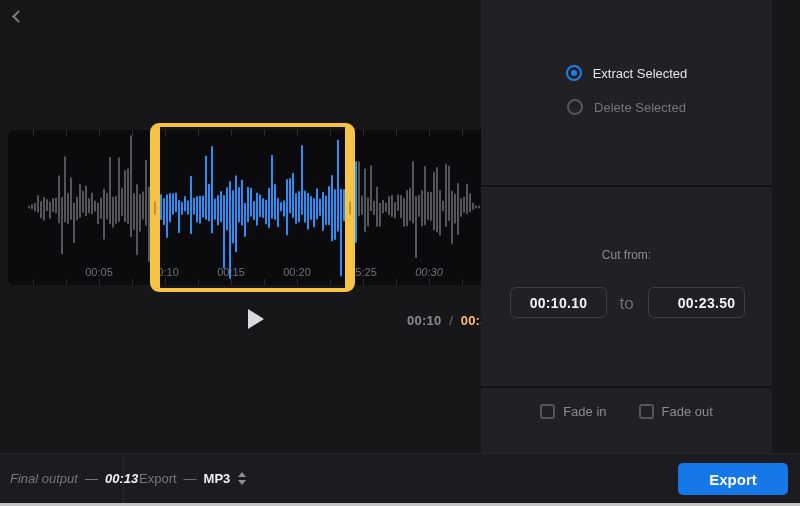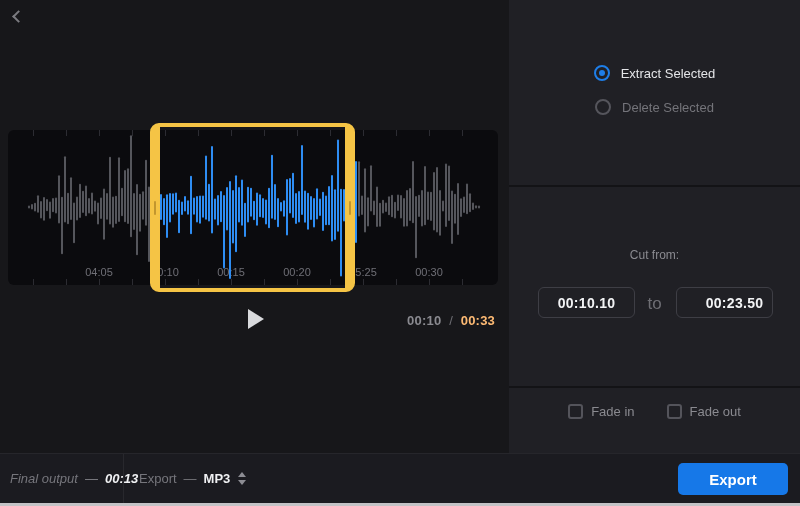--- a/index.html
+++ b/index.html
@@ -53,21 +53,21 @@
   }
 
   .time-readout {
     position:absolute; right:14px; top:313px; font-size:13px; letter-spacing:.2px;
   }
   .time-readout .cur { color:#8a8a90; font-weight:bold; }
   .time-readout .sep { color:#6d6d73; padding:0 4px; }
   .time-readout .tot { color:#fdba74; font-weight:bold; }
 
   
-  #right-panel { position:absolute; left:509px; top:0; width:291px; height:453px; background:#202025; }
+  #right-panel { position:absolute; left:481px; top:0; width:291px; height:453px; background:#202025; }
 
   .radio-group { position:absolute; left:0; top:56px; width:100%; }
   .radio-row { display:flex; align-items:center; justify-content:center; height:34px; cursor:pointer; }
   .radio-outer {
     width:16px; height:16px; border-radius:50%; border:2px solid #55555c;
     margin-right:11px; position:relative; flex:0 0 auto;
   }
   .radio-row.selected .radio-outer { border-color:#1e7ee8; }
   .radio-row.selected .radio-outer::after {
     content:""; position:absolute; left:3px; top:3px; width:6px; height:6px;
@@ -174,26 +174,26 @@
         <span class="tick" style="left: 322px; top: 0px;"></span>
         <span class="tick bottom" style="left: 322px;"></span>
         <span class="tick" style="left: 355px; top: 0px;"></span>
         <span class="tick bottom" style="left: 355px;"></span>
         <span class="tick" style="left: 388px; top: 0px;"></span>
         <span class="tick bottom" style="left: 388px;"></span>
         <span class="tick" style="left: 421px; top: 0px;"></span>
         <span class="tick bottom" style="left: 421px;"></span>
         <span class="tick" style="left: 454px; top: 0px;"></span>
         <span class="tick bottom" style="left: 454px;"></span>
-        <span class="wave-time-label" style="left: 91px;">04:05</span>
+        <span class="wave-time-label" style="left: 91px;">00:05</span>
         <span class="wave-time-label" style="left: 157px;">00:10</span>
         <span class="wave-time-label" style="left: 223px;">00:15</span>
         <span class="wave-time-label" style="left: 289px;">00:20</span>
         <span class="wave-time-label" style="left: 355px;">15:25</span>
-        <span class="wave-time-label" style="left: 421px;">00:30</span>
+        <span class="wave-time-label" style="left: 421px; font-style: italic;">00:30</span>
       </div>
     <svg id="wave-svg" width="490" height="155">
         <rect x="20" y="75.5" width="2" height="3.0" rx="1" fill="#55565c"></rect>
         <rect x="23" y="74.0" width="2" height="5.5" rx="1" fill="#55565c"></rect>
         <rect x="26" y="72.8" width="2" height="8.6" rx="1" fill="#55565c"></rect>
         <rect x="29" y="65.3" width="2" height="17.5" rx="1" fill="#55565c"></rect>
         <rect x="32" y="70.9" width="2" height="17.5" rx="1" fill="#55565c"></rect>
         <rect x="35" y="67.1" width="2" height="23.7" rx="1" fill="#55565c"></rect>
         <rect x="38" y="69.0" width="2" height="12.2" rx="1" fill="#55565c"></rect>
         <rect x="41" y="71.5" width="2" height="17.3" rx="1" fill="#55565c"></rect>

